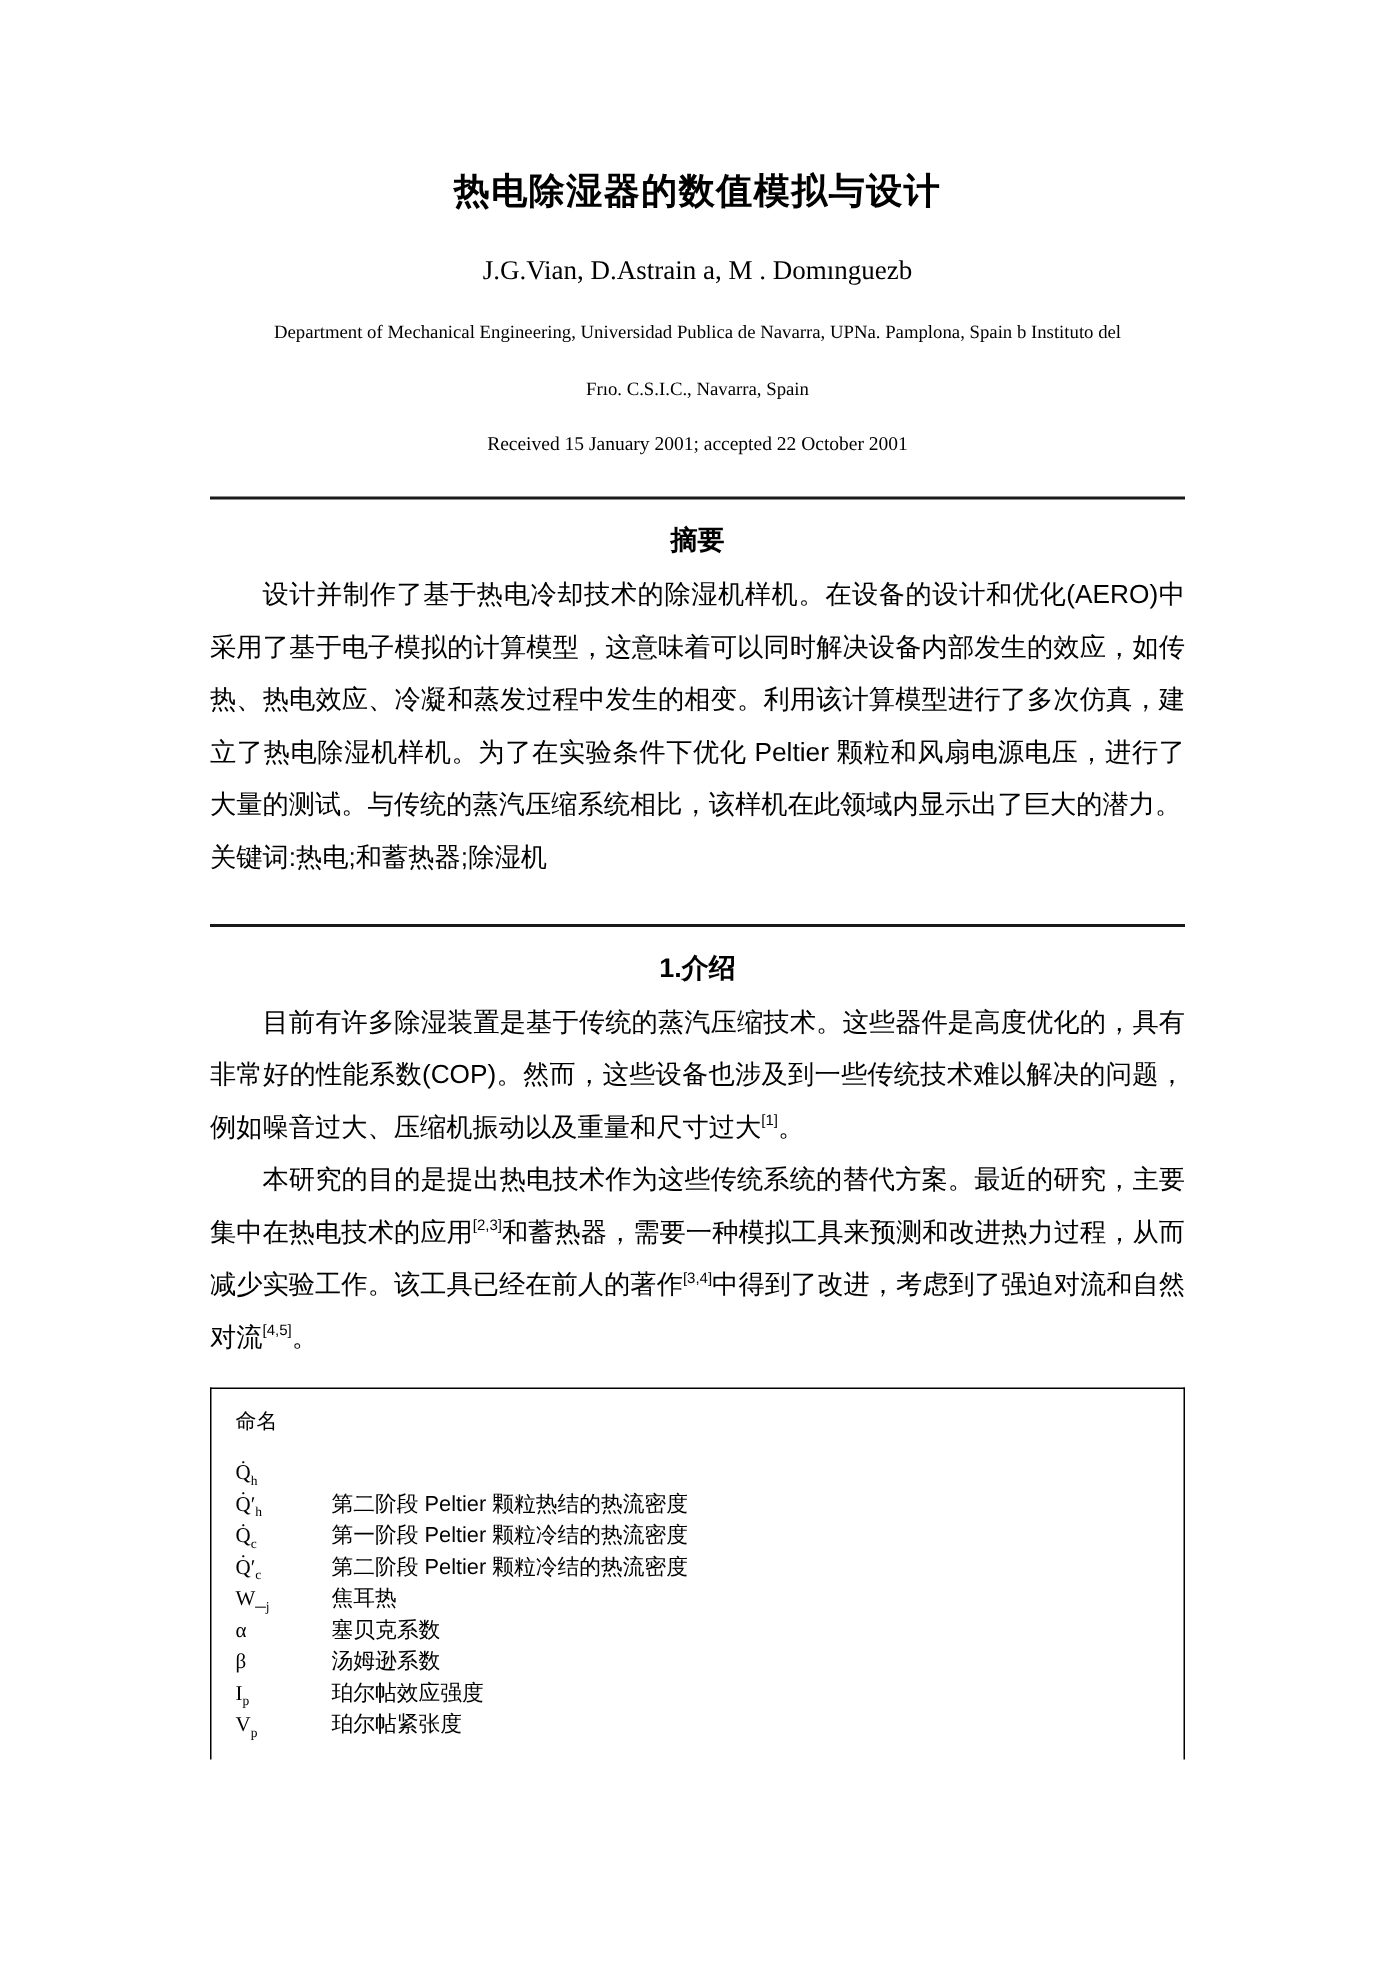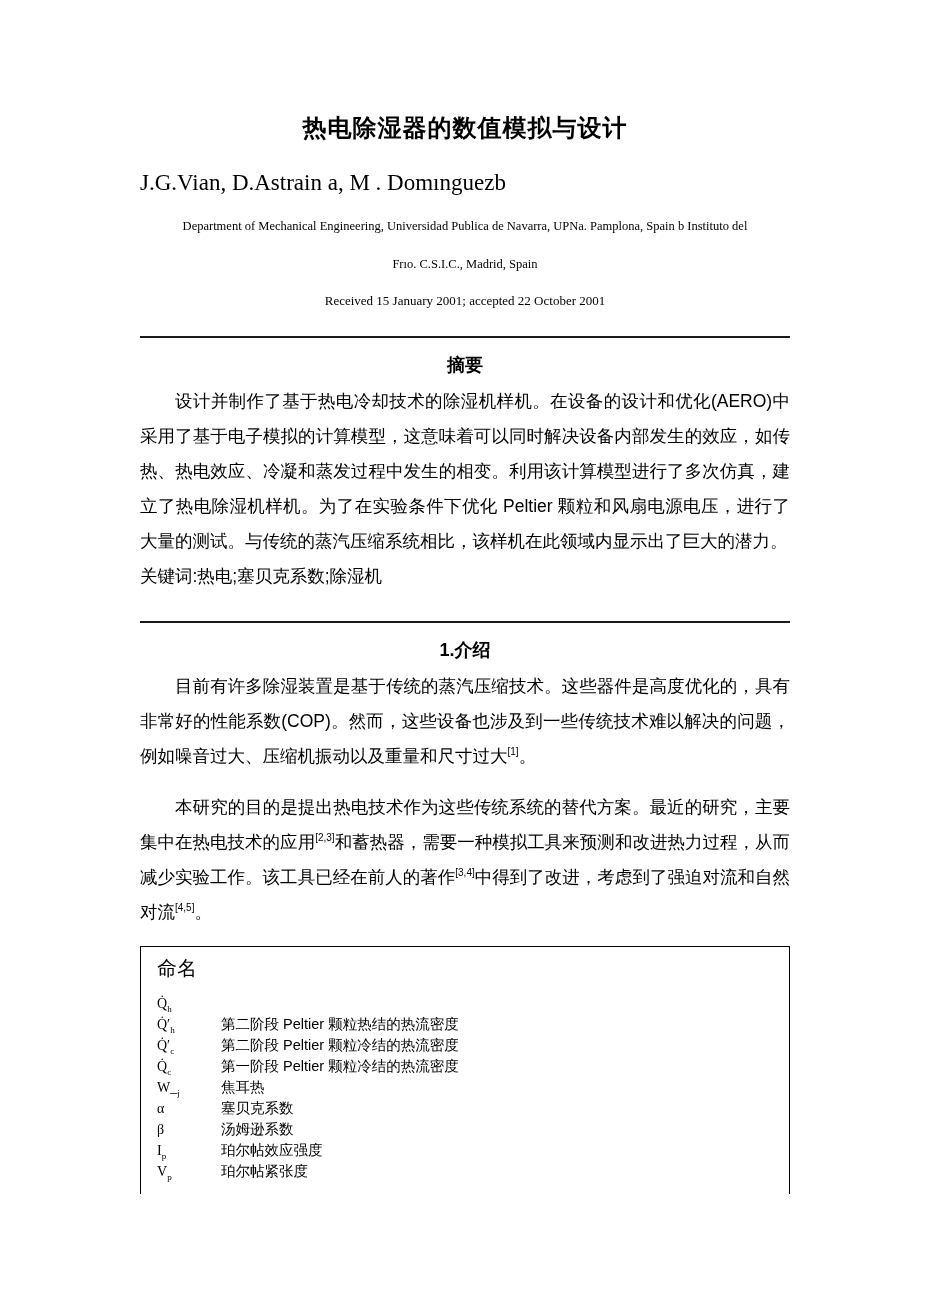--- a/index.html
+++ b/index.html
@@ -18,22 +18,23 @@
   .title {
     margin: 0;
     text-align: center;
     font-size: 24px;
     line-height: 32px;
     font-weight: 700;
     letter-spacing: 1px;
   }
   .authors {
     margin-top: 26px;
+    text-align: center;
     font-family: "Liberation Serif", "DejaVu Serif", serif;
-    font-size: 23px;
+    font-size: 18px;
   }
   .affil {
     margin-top: 23px;
     text-align: center;
     font-family: "Liberation Serif", "DejaVu Serif", serif;
     font-size: 12.5px;
     white-space: nowrap;
   }
   .received {
     margin-top: 21px;
@@ -53,41 +54,41 @@
     line-height: 24px;
     text-align: center;
   }
   p.body-text {
     margin: 7px 0 0 0;
     font-size: 17.5px;
     line-height: 35px;
     text-align: justify;
     text-indent: 2em;
   }
-  p.body-text.cont { margin-top: 16px; }
+  p.body-text.cont { margin-top: 0; }
   p.keywords {
     margin: 0;
     font-size: 17.5px;
     line-height: 35px;
   }
   p.keywords b { font-weight: 400; }
   sup {
     font-size: 10px;
     line-height: 0;
     vertical-align: super;
   }
   .nomenclature {
     margin-top: 16px;
     border: 1px solid #000000;
     border-bottom: none;
     box-sizing: border-box;
     padding: 12px 16px 12px 16px;
   }
   .nom-heading {
-    font-size: 20px;
+    font-size: 14px;
     line-height: 18px;
     margin-bottom: 17px;
   }
   .nom-row {
     display: flex;
     align-items: baseline;
     font-size: 14.5px;
     line-height: 20px;
   }
   .nom-sym {
@@ -105,31 +106,31 @@
 </head>
 <body>
 
 <div class="page">
 
   <h1 class="title">热电除湿器的数值模拟与设计</h1>
 
   <div class="authors">J.G.Vian, D.Astrain a, M . Domınguezb</div>
 
   <div class="affil">Department of Mechanical Engineering, Universidad Publica de Navarra, UPNa. Pamplona, Spain b Instituto del</div>
-  <div class="affil">Frıo. C.S.I.C., Madrid, Spain</div>
+  <div class="affil">Frıo. C.S.I.C., Navarra, Spain</div>
 
   <div class="received">Received 15 January 2001; accepted 22 October 2001</div>
 
   <hr class="rule">
 
   <h2 class="sec-heading">摘要</h2>
 
   <p class="body-text">设计并制作了基于热电冷却技术的除湿机样机。在设备的设计和优化(AERO)中采用了基于电子模拟的计算模型，这意味着可以同时解决设备内部发生的效应，如传热、热电效应、冷凝和蒸发过程中发生的相变。利用该计算模型进行了多次仿真，建立了热电除湿机样机。为了在实验条件下优化 Peltier 颗粒和风扇电源电压，进行了大量的测试。与传统的蒸汽压缩系统相比，该样机在此领域内显示出了巨大的潜力。</p>
 
-  <p class="keywords"><b>关键词</b><span>:热电;塞贝克系数;除湿机</span></p>
+  <p class="keywords"><b>关键词</b><span>:热电;和蓄热器;除湿机</span></p>
 
   <hr class="rule">
 
   <h2 class="sec-heading">1.介绍</h2>
 
   <p class="body-text"><span>目前有许多除湿装置是基于传统的蒸汽压缩技术。这些器件是高度优化的，具有非常好的性能系数(COP)。然而，这些设备也涉及到一些传统技术难以解决的问题，例如噪音过大、压缩机振动以及重量和尺寸过大</span><sup>[1]</sup><span>。</span></p>
   <p class="body-text cont"><span>本研究的目的是提出热电技术作为这些传统系统的替代方案。最近的研究，主要集中在热电技术的应用</span><sup>[2,3]</sup><span>和蓄热器，需要一种模拟工具来预测和改进热力过程，从而减少实验工作。该工具已经在前人的著作</span><sup>[3,4]</sup><span>中得到了改进，考虑到了强迫对流和自然对流</span><sup>[4,5]</sup><span>。</span></p>
 
   <div class="nomenclature">
     <div class="nom-heading">命名</div>
@@ -138,27 +139,27 @@
         <div class="nom-row">
           <span class="nom-sym"><span>Q̇</span><sub>h</sub></span>
         </div>
 
         <div class="nom-row">
           <span class="nom-sym"><span>Q̇′</span><sub>h</sub></span>
           <span class="nom-def">第二阶段 Peltier 颗粒热结的热流密度</span>
         </div>
 
         <div class="nom-row">
-          <span class="nom-sym"><span>Q̇′</span><sub>c</sub></span>
-          <span class="nom-def">第二阶段 Peltier 颗粒冷结的热流密度</span>
+          <span class="nom-sym"><span>Q̇</span><sub>c</sub></span>
+          <span class="nom-def">第一阶段 Peltier 颗粒冷结的热流密度</span>
         </div>
 
         <div class="nom-row">
-          <span class="nom-sym"><span>Q̇</span><sub>c</sub></span>
-          <span class="nom-def">第一阶段 Peltier 颗粒冷结的热流密度</span>
+          <span class="nom-sym"><span>Q̇′</span><sub>c</sub></span>
+          <span class="nom-def">第二阶段 Peltier 颗粒冷结的热流密度</span>
         </div>
 
         <div class="nom-row">
           <span class="nom-sym"><span>W_</span><sub>j</sub></span>
           <span class="nom-def">焦耳热</span>
         </div>
 
         <div class="nom-row">
           <span class="nom-sym"><span>α</span><sub></sub></span>
           <span class="nom-def">塞贝克系数</span>

